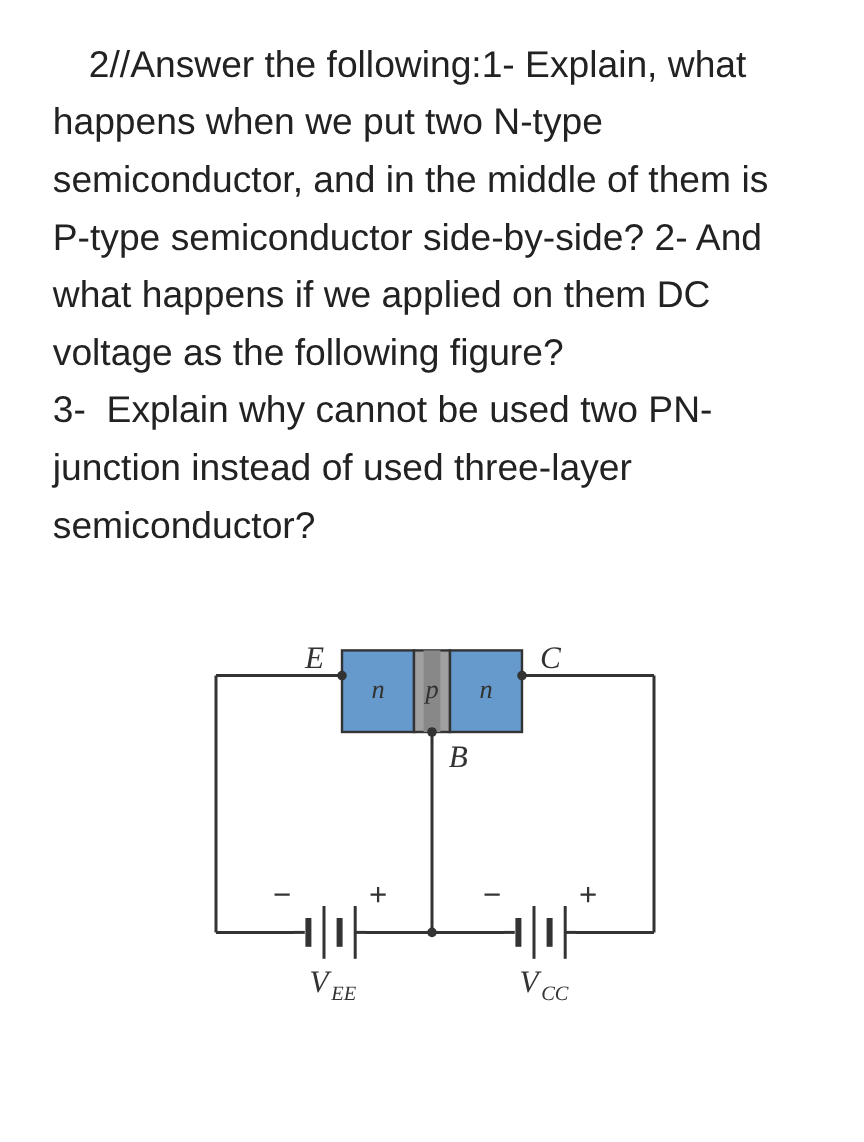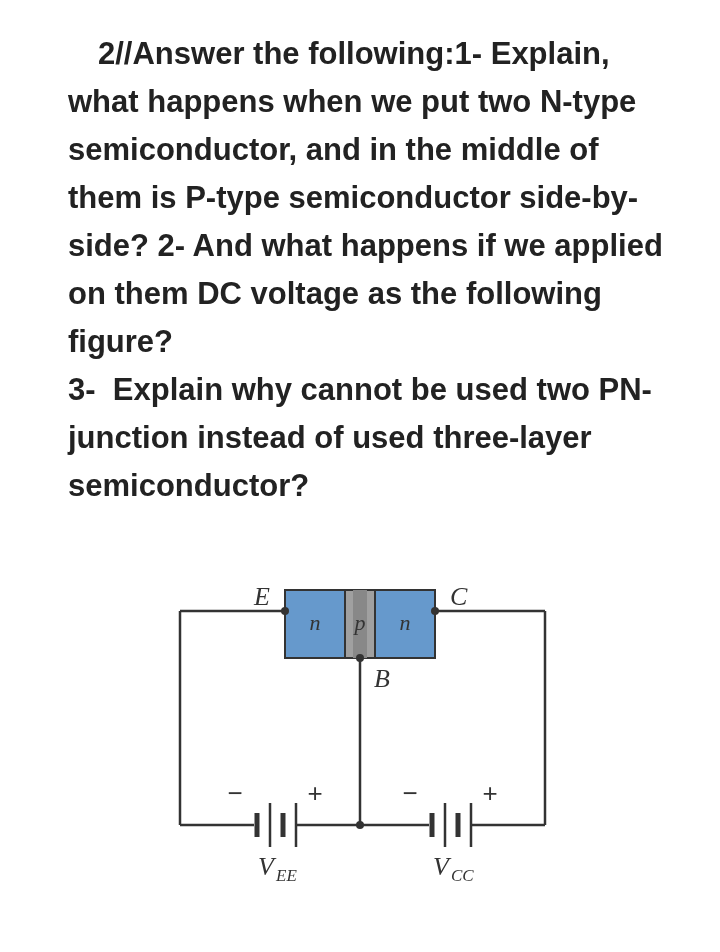--- a/index.html
+++ b/index.html
@@ -4,22 +4,21 @@
   <style>
     * { margin: 0; padding: 0; box-sizing: border-box; }
     body {
       width: 720px;
       height: 952px;
       background: #ffffff;
       font-family: Arial, Helvetica, sans-serif;
       overflow: hidden;
     }
     .content {
-      padding: 30px 55px 20px 68px;
-      font-weight: bold;
+      padding: 30px 55px 20px 44px;
     }
     .question-text {
       font-size: 31px;
       line-height: 1.55;
       color: #222;
       text-align: left;
     }
     .indent { display: inline-block; width: 30px; }
     .diagram-container {
       width: 100%;

